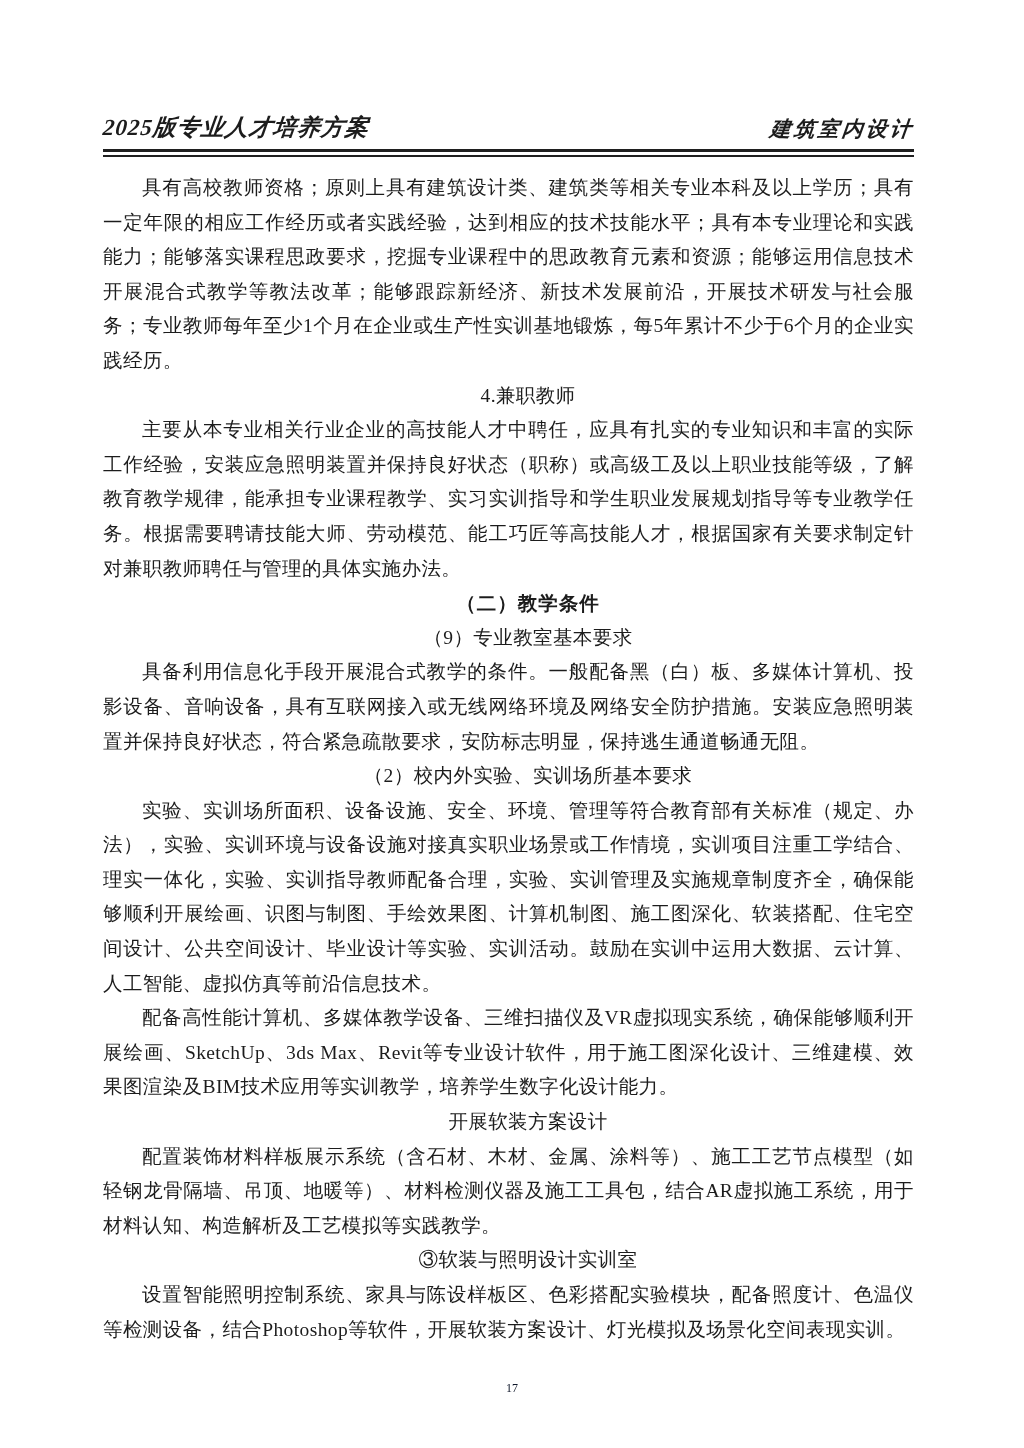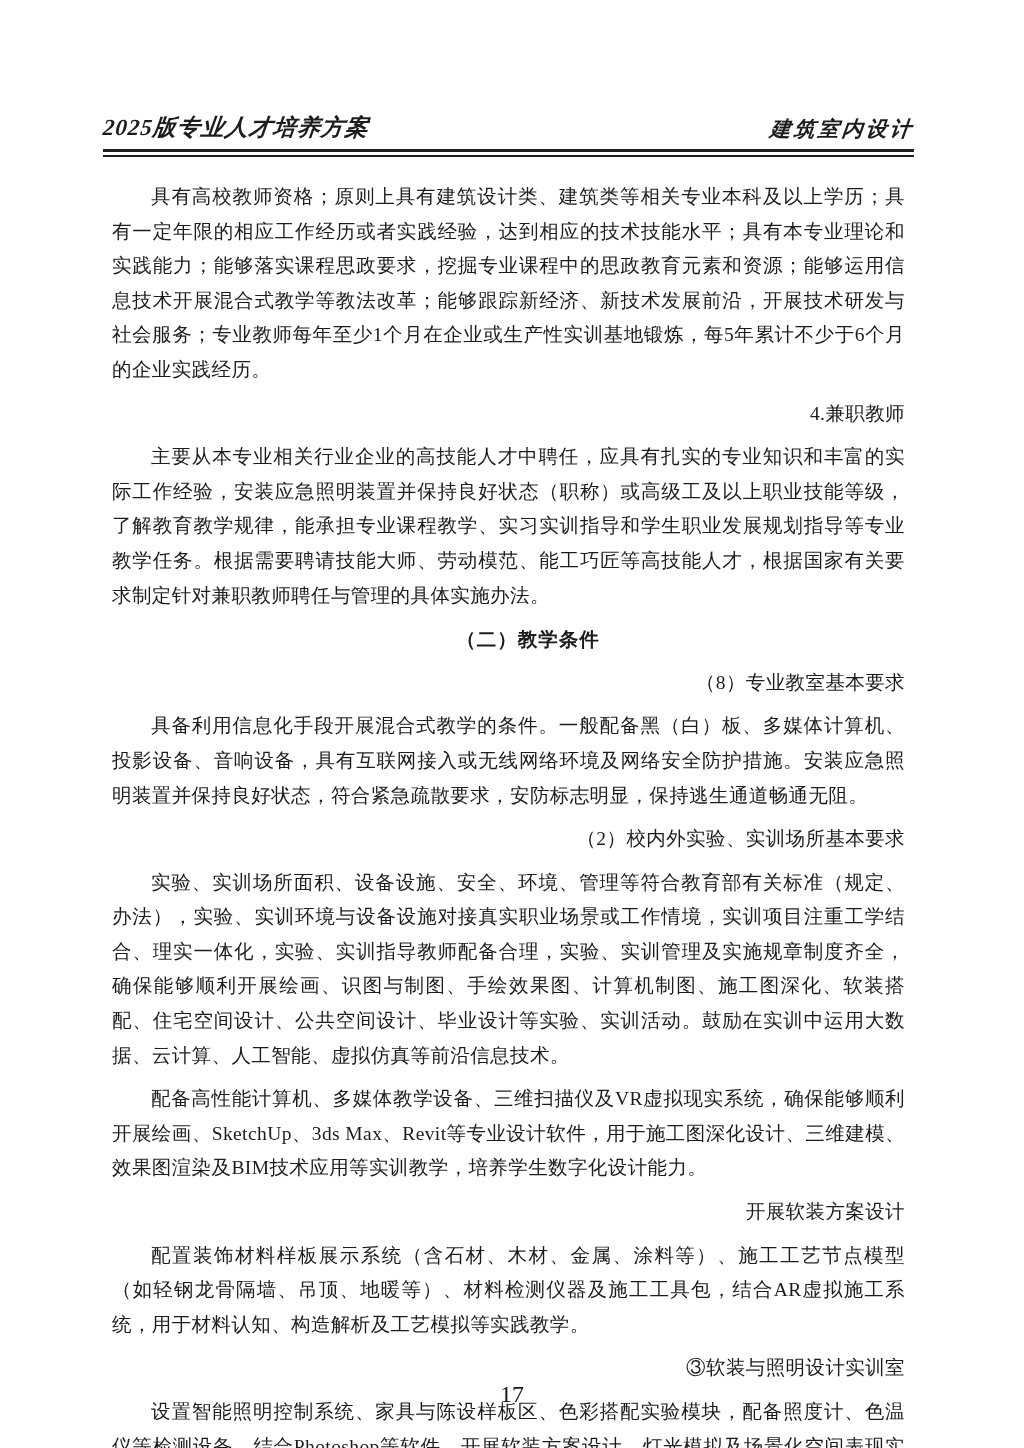--- a/index.html
+++ b/index.html
@@ -57,61 +57,61 @@
     position: absolute;
     left: 103px;
     width: 811px;
     top: 171px;
     font-size: 19.5px;
     line-height: 34.6px;
     text-align: justify;
     letter-spacing: 0.4px;
   }
   .content p {
-    margin: 9px;
+    margin: 0;
     text-indent: 2em;
     word-break: break-all;
   }
   .content p.section-heading {
     font-family: "Liberation Sans", "DejaVu Sans", sans-serif;
     font-weight: bold;
     letter-spacing: 1px;
     text-align: center;
   }
   .content p.sub-heading {
-    text-align: right;
+    text-align: center;
   }
   
   .footer {
     position: absolute;
     left: 0;
     width: 1024px;
     top: 1381px;
     text-align: center;
-    font-size: 24px;
+    font-size: 12px;
     color: #0f172a;
   }
 </style>
 </head>
 <body>
 
 <div class="page">
 
   <div class="header">
     <span class="header-left">2025版专业人才培养方案</span>
     <span class="header-right">建筑室内设计</span>
   </div>
   <div class="header-rule"></div>
 
   <div class="content">
     <p class="body-para">具有高校教师资格；原则上具有建筑设计类、建筑类等相关专业本科及以上学历；具有一定年限的相应工作经历或者实践经验，达到相应的技术技能水平；具有本专业理论和实践能力；能够落实课程思政要求，挖掘专业课程中的思政教育元素和资源；能够运用信息技术开展混合式教学等教法改革；能够跟踪新经济、新技术发展前沿，开展技术研发与社会服务；专业教师每年至少1个月在企业或生产性实训基地锻炼，每5年累计不少于6个月的企业实践经历。</p>
     <p class="sub-heading">4.兼职教师</p>
     <p class="body-para">主要从本专业相关行业企业的高技能人才中聘任，应具有扎实的专业知识和丰富的实际工作经验，安装应急照明装置并保持良好状态（职称）或高级工及以上职业技能等级，了解教育教学规律，能承担专业课程教学、实习实训指导和学生职业发展规划指导等专业教学任务。根据需要聘请技能大师、劳动模范、能工巧匠等高技能人才，根据国家有关要求制定针对兼职教师聘任与管理的具体实施办法。</p>
     <p class="section-heading">（二）教学条件</p>
-    <p class="sub-heading">（8）专业教室基本要求</p>
+    <p class="sub-heading">（9）专业教室基本要求</p>
     <p class="body-para">具备利用信息化手段开展混合式教学的条件。一般配备黑（白）板、多媒体计算机、投影设备、音响设备，具有互联网接入或无线网络环境及网络安全防护措施。安装应急照明装置并保持良好状态，符合紧急疏散要求，安防标志明显，保持逃生通道畅通无阻。</p>
     <p class="sub-heading">（2）校内外实验、实训场所基本要求</p>
     <p class="body-para">实验、实训场所面积、设备设施、安全、环境、管理等符合教育部有关标准（规定、办法），实验、实训环境与设备设施对接真实职业场景或工作情境，实训项目注重工学结合、理实一体化，实验、实训指导教师配备合理，实验、实训管理及实施规章制度齐全，确保能够顺利开展绘画、识图与制图、手绘效果图、计算机制图、施工图深化、软装搭配、住宅空间设计、公共空间设计、毕业设计等实验、实训活动。鼓励在实训中运用大数据、云计算、人工智能、虚拟仿真等前沿信息技术。</p>
     <p class="body-para">配备高性能计算机、多媒体教学设备、三维扫描仪及VR虚拟现实系统，确保能够顺利开展绘画、SketchUp、3ds Max、Revit等专业设计软件，用于施工图深化设计、三维建模、效果图渲染及BIM技术应用等实训教学，培养学生数字化设计能力。</p>
     <p class="sub-heading">开展软装方案设计</p>
     <p class="body-para">配置装饰材料样板展示系统（含石材、木材、金属、涂料等）、施工工艺节点模型（如轻钢龙骨隔墙、吊顶、地暖等）、材料检测仪器及施工工具包，结合AR虚拟施工系统，用于材料认知、构造解析及工艺模拟等实践教学。</p>
     <p class="sub-heading">③软装与照明设计实训室</p>
     <p class="body-para">设置智能照明控制系统、家具与陈设样板区、色彩搭配实验模块，配备照度计、色温仪等检测设备，结合Photoshop等软件，开展软装方案设计、灯光模拟及场景化空间表现实训。</p>
   </div>
 

